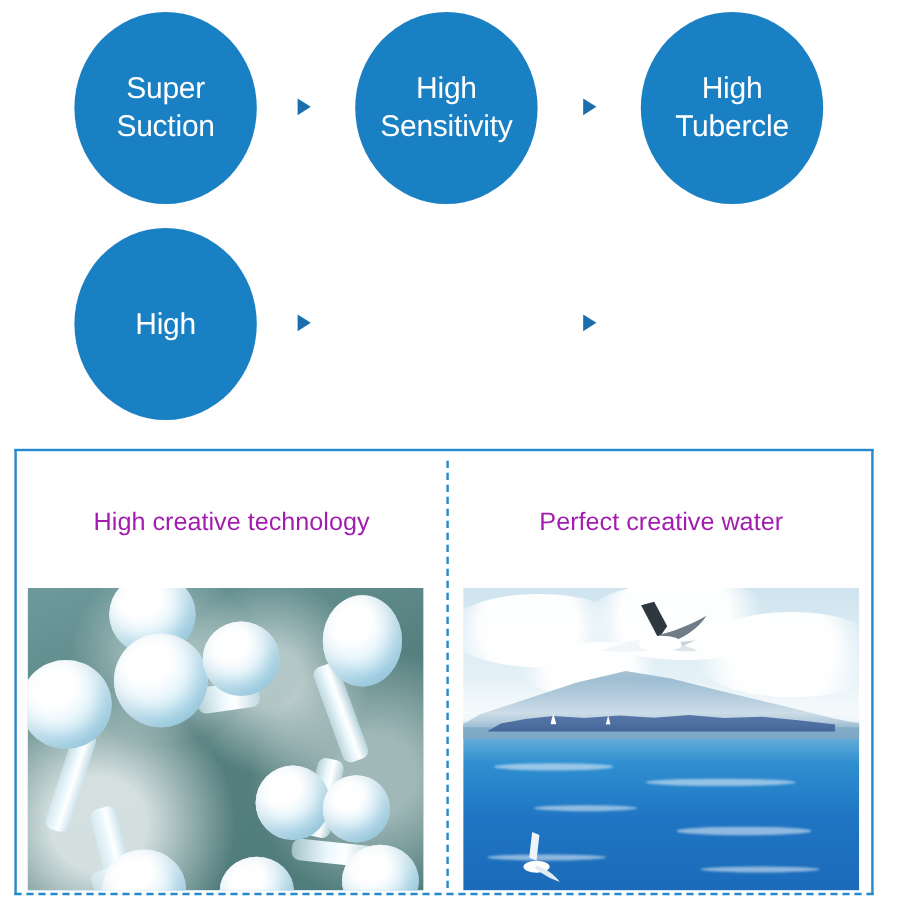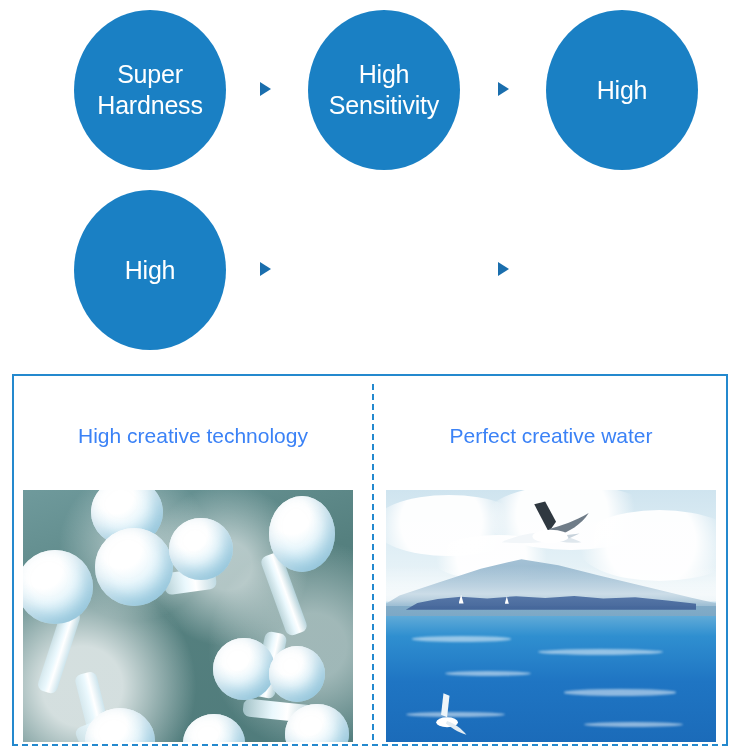--- a/index.html
+++ b/index.html
@@ -19,21 +19,21 @@
   #feature-section {
     position: absolute;
     left: 0;
     top: 0;
     width: 750px;
     height: 360px;
   }
 
   .feature-row {
     position: absolute;
-    left: 12px;
+    left: 0;
     width: 608px;
     height: 180px;
     padding-left: 40px;
   }
   #feature-row-1 { top: 0px; }
   #feature-row-2 { top: 180px; }
 
   .feature-circle {
     position: absolute;
     top: 10px;
@@ -102,21 +102,21 @@
   }
   #showcase-cell-left  { left: 0px; }
   #showcase-cell-right { left: 358px; }
 
   .showcase-caption {
     position: absolute;
     top: 48px;
     width: 100%;
     text-align: center;
     font-size: 21px;
-    color: #3b82f6;
+    color: #a21caf;
     white-space: nowrap;
   }
 
   .showcase-figure {
     position: absolute;
     top: 114px;
     width: 330px;
     height: 252px;
     overflow: hidden;
   }
@@ -206,34 +206,35 @@
 </style>
 </head>
 <body>
 
 <div id="feature-section">
 
   <div class="feature-row" id="feature-row-1">
 
     <div class="feature-circle col-1">
       <div class="line">Super</div>
-      <div class="line">Hardness</div>
+      <div class="line">Suction</div>
     </div>
 
     <div class="flow-arrow arrow-1"></div>
 
     <div class="feature-circle col-2">
       <div class="line">High</div>
       <div class="line">Sensitivity</div>
     </div>
 
     <div class="flow-arrow arrow-2"></div>
 
     <div class="feature-circle col-3">
       <div class="line">High</div>
+      <div class="line">Tubercle</div>
     </div>
 
   </div>
 
   <div class="feature-row" id="feature-row-2">
 
     <div class="feature-circle col-1">
       <div class="line">High</div>
     </div>
 

